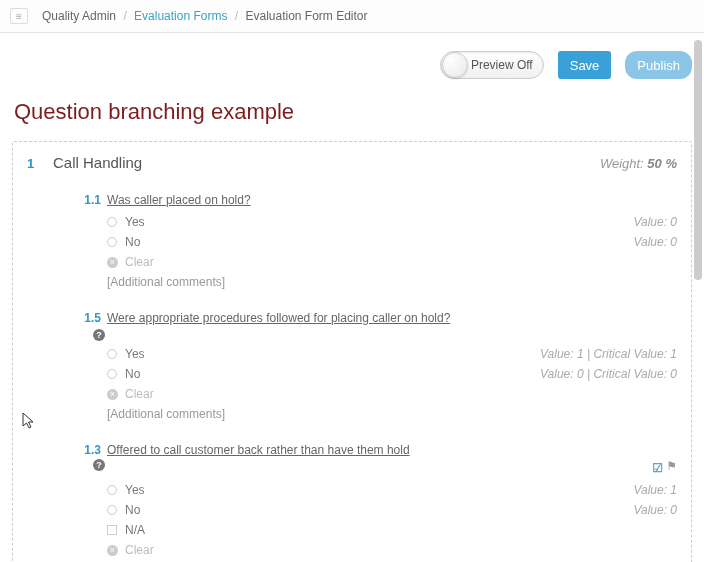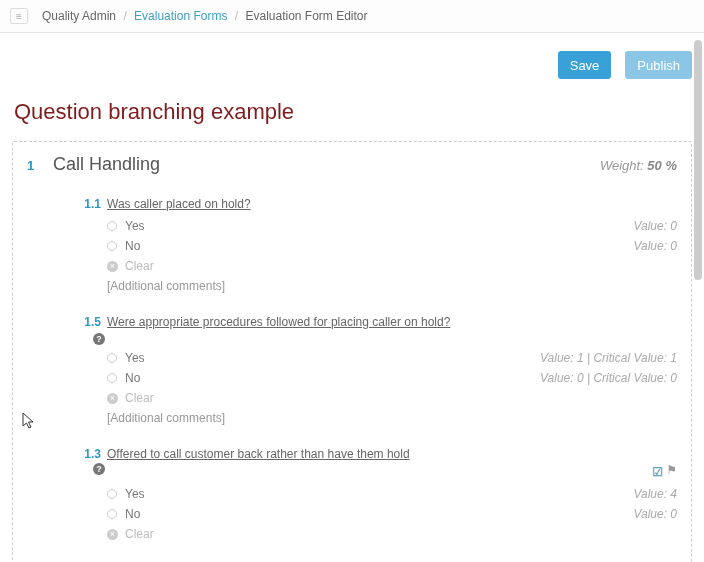--- a/index.html
+++ b/index.html
@@ -98,20 +98,21 @@
       border-radius: 3px;
       color: #fff;
       font-size: 13px;
       cursor: pointer;
     }
     .btn-save {
       background: #3aa0d8;
     }
     .btn-publish {
       background: #8bc6e7;
+      border-radius: 12px;
     }
     h1.page-title {
       font-size: 22px;
       font-weight: normal;
       color: #7f1d1d;
       margin: 6px 0 16px 2px;
     }
     .section {
       border: 1px dashed #ccc;
       border-radius: 2px;
@@ -124,21 +125,21 @@
     }
     .section-num {
       color: #2f98c4;
       font-weight: bold;
       font-size: 13px;
       width: 30px;
       text-align: left;
       padding-left: 4px;
     }
     .section-title {
-      font-size: 18px;
+      font-size: 15px;
       color: #555;
     }
     .section-weight {
       margin-left: auto;
       font-style: italic;
       color: #999;
       font-size: 13px;
     }
     .section-weight b {
       color: #888;
@@ -283,20 +284,24 @@
     <span class="sep">/</span>
     <span class="link">Evaluation Forms</span>
     <span class="sep">/</span>
     <span>Evaluation Form Editor</span>
   </span>
 </div>
 
 <div class="main">
 
   <div class="action-row">
+    <div class="toggle">
+      <span class="toggle-knob"></span>
+      <span class="toggle-label">Preview Off</span>
+    </div>
     <button class="btn btn-save">Save</button>
     <button class="btn btn-publish">Publish</button>
   </div>
 
   <h1 class="page-title">Question branching example</h1>
 
   <div class="section">
     <div class="section-header">
       <span class="section-num">1</span>
       <span class="section-title">Call Handling</span>
@@ -364,26 +369,30 @@
       <div class="answers" style="margin-top:20px;">
         <div class="answer-row" style="margin-top:-18px; margin-bottom:10px; justify-content:flex-end;">
           <span class="flag-row">
             <span class="flag-check">☑</span>
             <span>⚑</span>
           </span>
         </div>
         <div class="answer-row">
           <span class="radio-dot"></span>
           <span class="answer-label">Yes</span>
-          <span class="answer-value">Value: 4</span>
+          <span class="answer-value">Value: 1</span>
         </div>
         <div class="answer-row">
           <span class="radio-dot"></span>
           <span class="answer-label">No</span>
           <span class="answer-value">Value: 0</span>
+        </div>
+        <div class="answer-row">
+          <span class="check-box"></span>
+          <span class="answer-label">N/A</span>
         </div>
         <div class="clear-row">
           <span class="clear-icon">×</span>
           <span>Clear</span>
         </div>
       </div>
     </div>
 
   </div>
 </div>

